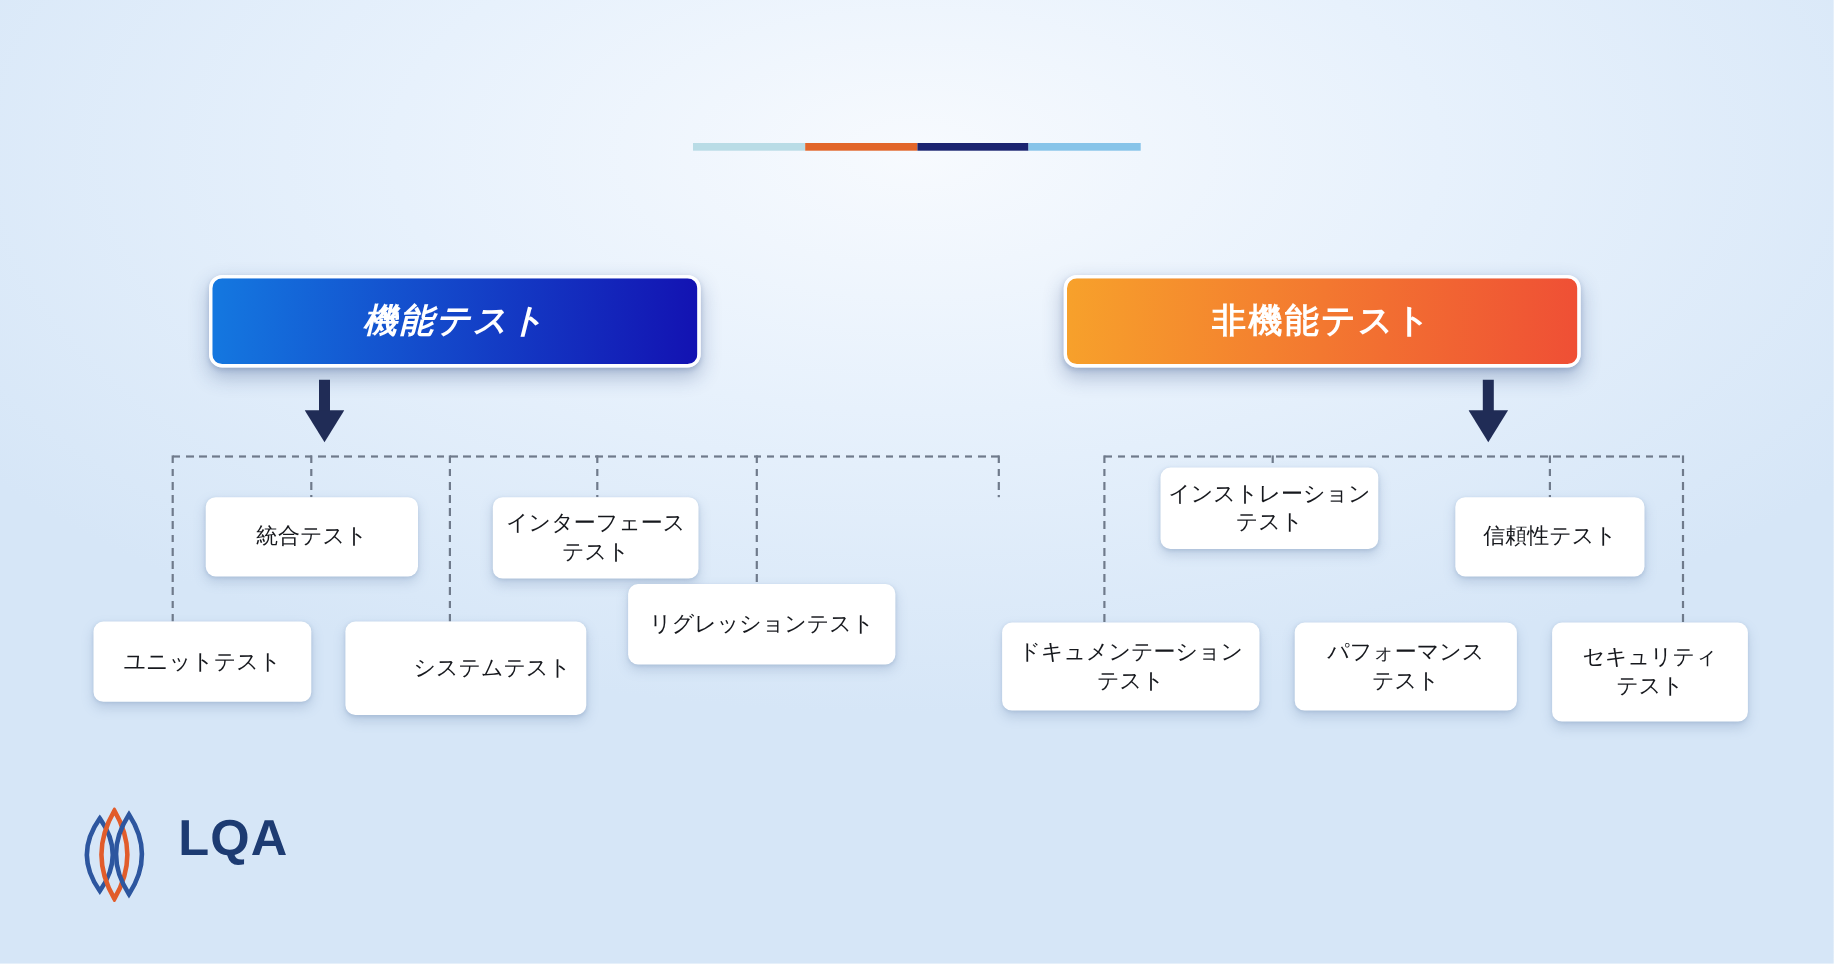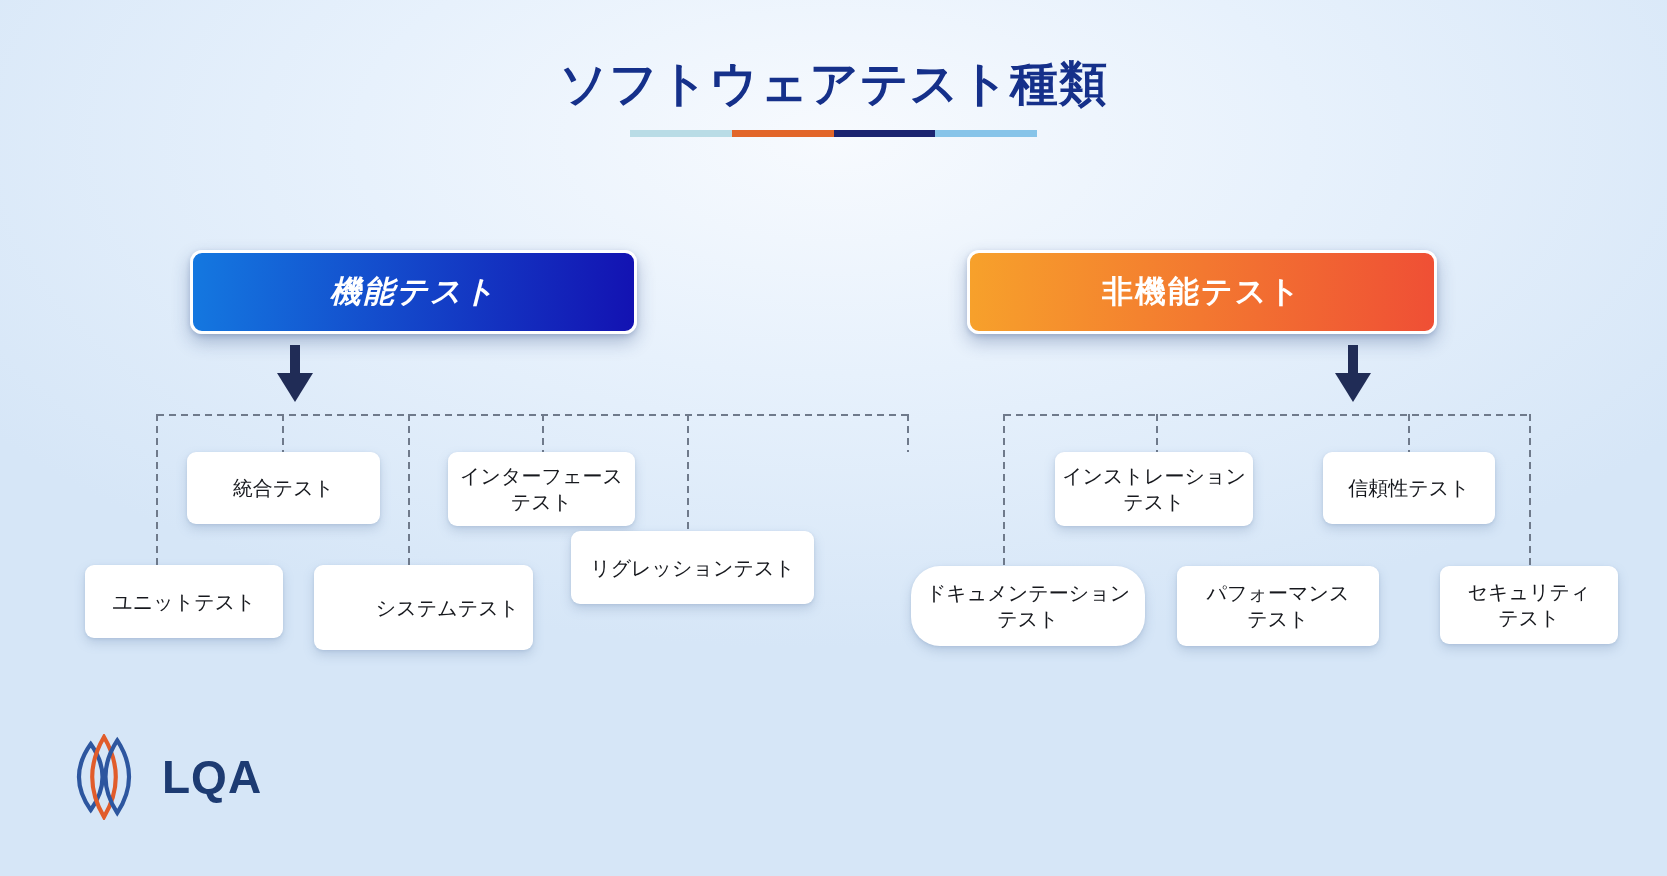--- a/index.html
+++ b/index.html
@@ -47,39 +47,38 @@
 
   .cbox {
     position:absolute; background:#ffffff; border-radius:9px;
     display:flex; align-items:center; justify-content:center; text-align:center;
     font-size:20px; color:#16181d; line-height:26px; white-space:pre-line;
     box-shadow:0 5px 11px rgba(96,125,165,.26), 0 1px 3px rgba(96,125,165,.18);
   }
   .c1  { left:187px;  top:452px; width:193px; height:72px; }
   .c2  { left:448px;  top:452px; width:187px; height:74px; }
   .c3  { left:715px;  top:452px; width:272px; height:72px; }
-  .c4  { left:1055px; top:452px; width:198px; height:74px; }
+  .c4  { left:1055px; top:425px; width:198px; height:74px; }
   .c5  { left:1323px; top:452px; width:172px; height:72px; }
   .c6  { left:85px;   top:565px; width:198px; height:73px; }
   .c7  { left:314px;  top:565px; width:219px; height:85px;padding-left:48px; }
   .c8  { left:571px;  top:531px; width:243px; height:73px; }
-  .c9  { left:911px;  top:566px; width:234px; height:80px;border-radius:29px; }
+  .c9  { left:911px;  top:566px; width:234px; height:80px; }
   .c10 { left:1177px; top:566px; width:202px; height:80px; }
-  .c11 { left:1411px; top:566px; width:178px; height:78px;margin-left:29px; }
+  .c11 { left:1411px; top:566px; width:178px; height:90px; }
 
-  #logo { position:absolute; left:64px; top:734px; display:flex; align-items:center; gap:18px; }
+  #logo { position:absolute; left:64px; top:734px; display:flex; align-items:flex-start; gap:18px; }
   #logo .mark { width:80px; height:86px; }
   #logo .lqa-text { font-size:46px; font-weight:800; color:#1d3b72; letter-spacing:1px; }
 </style>
 </head>
 <body>
 
 <div id="stage">
 
-  <div class="title">ソフトウェアテスト種類</div>
 
   <div class="divider">
     <span></span>
     <span></span>
     <span></span>
     <span></span>
   </div>
 
   <div class="pbox" id="func-box">機能テスト</div>
   <div class="pbox" id="nonfunc-box">非機能テスト</div>

